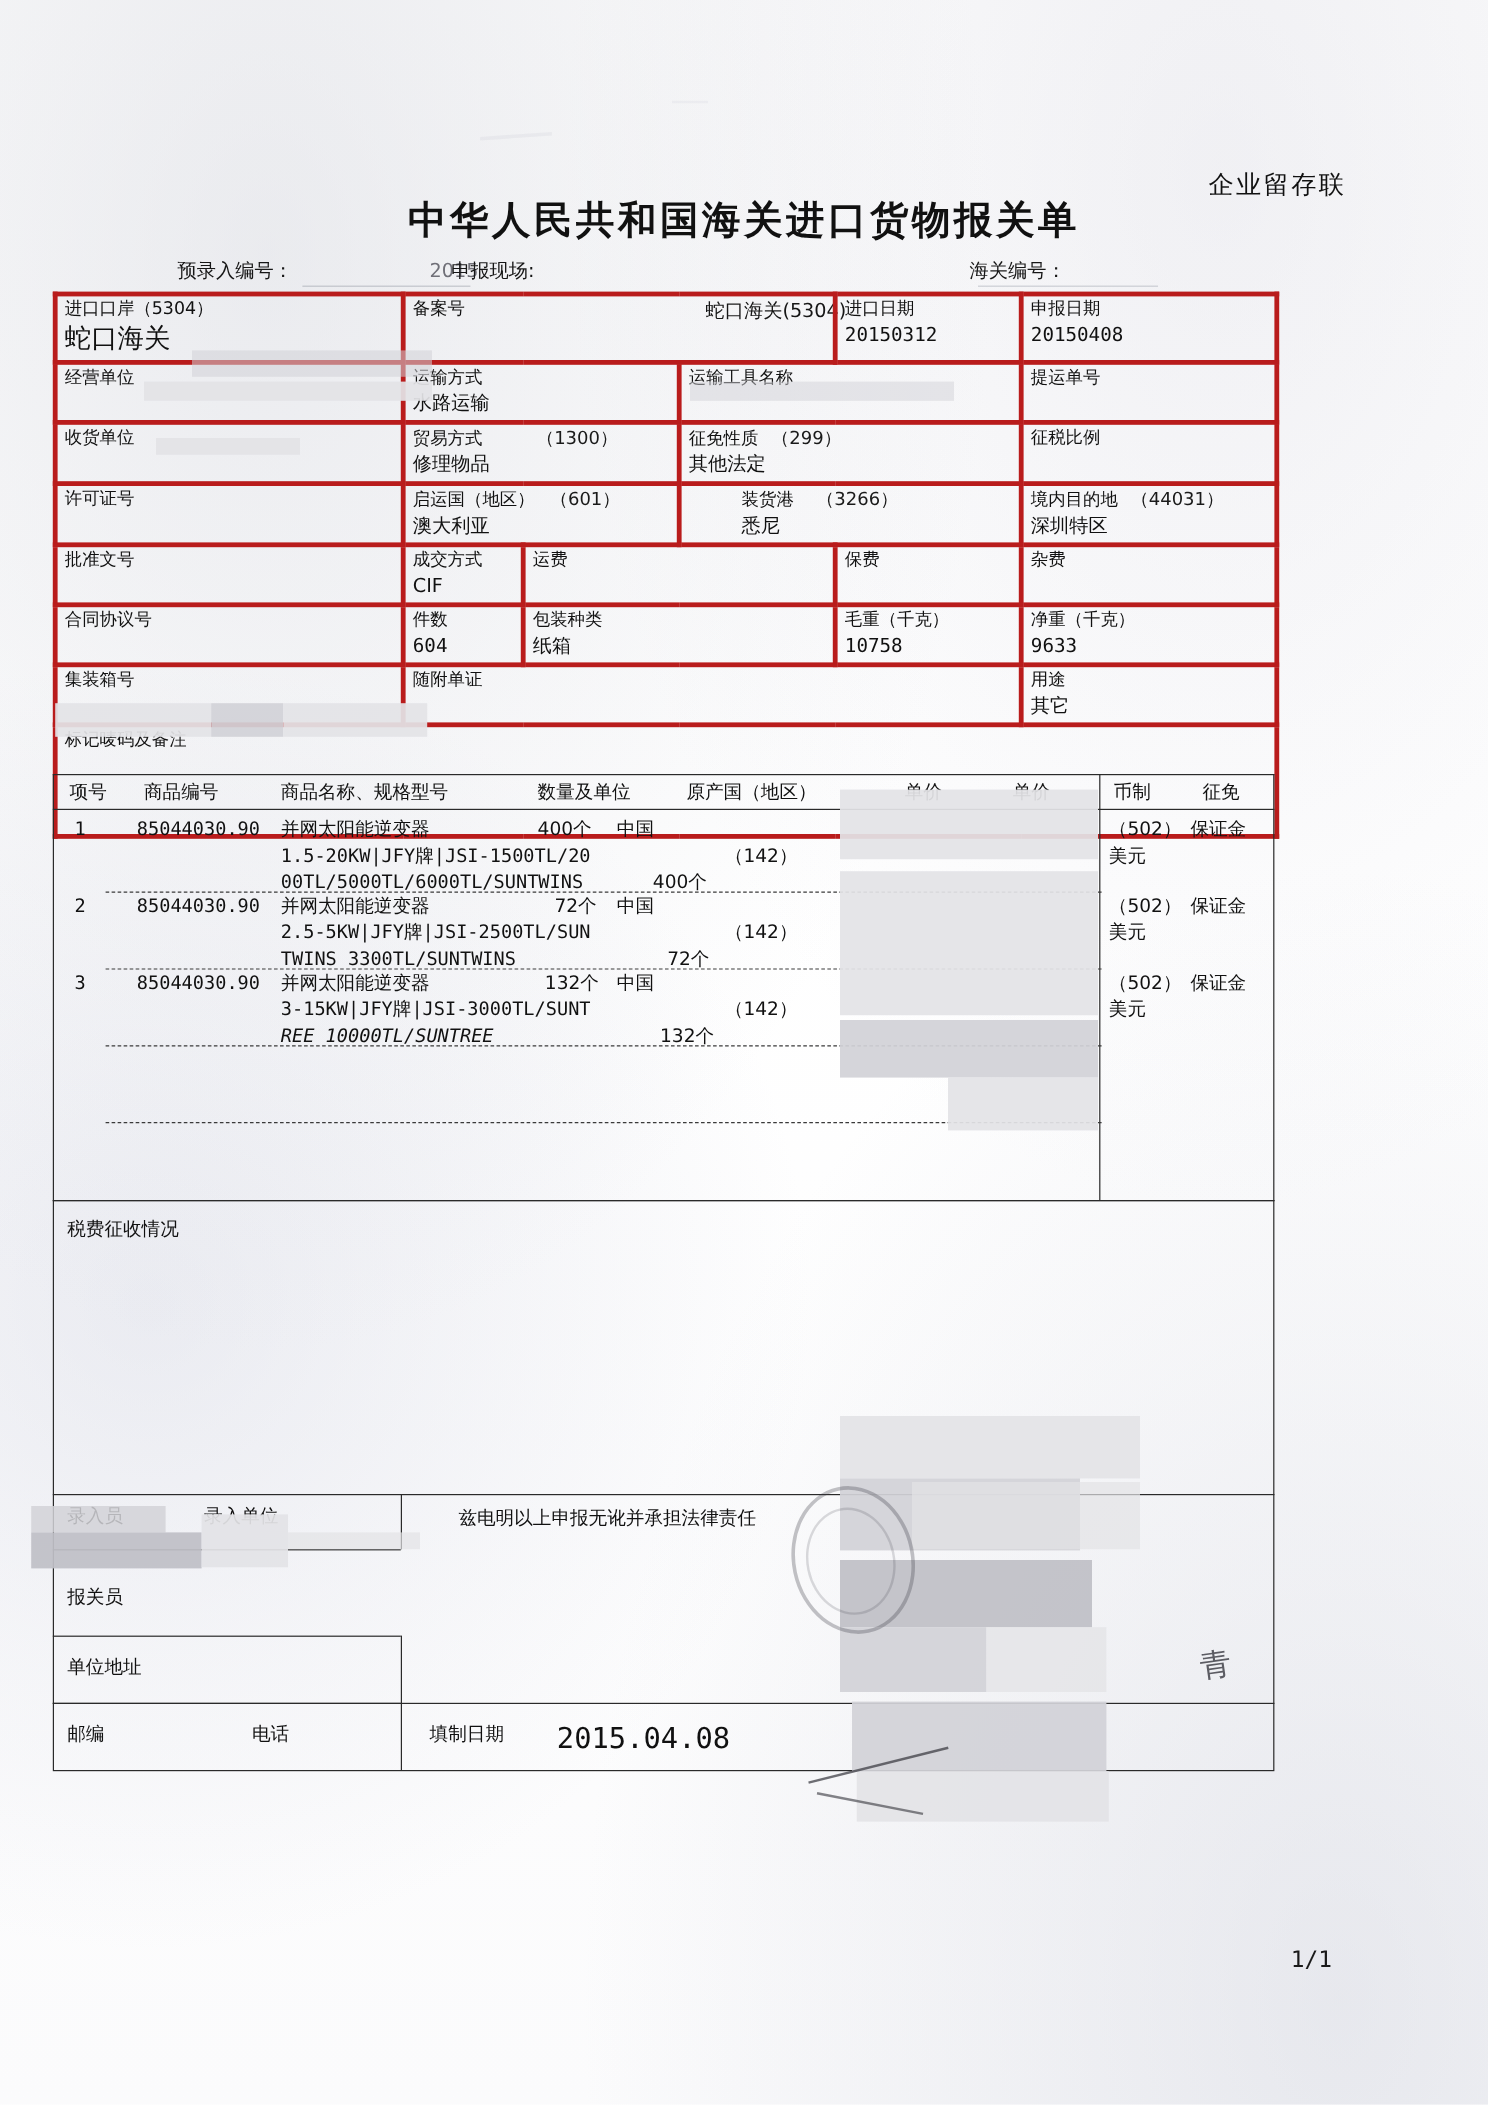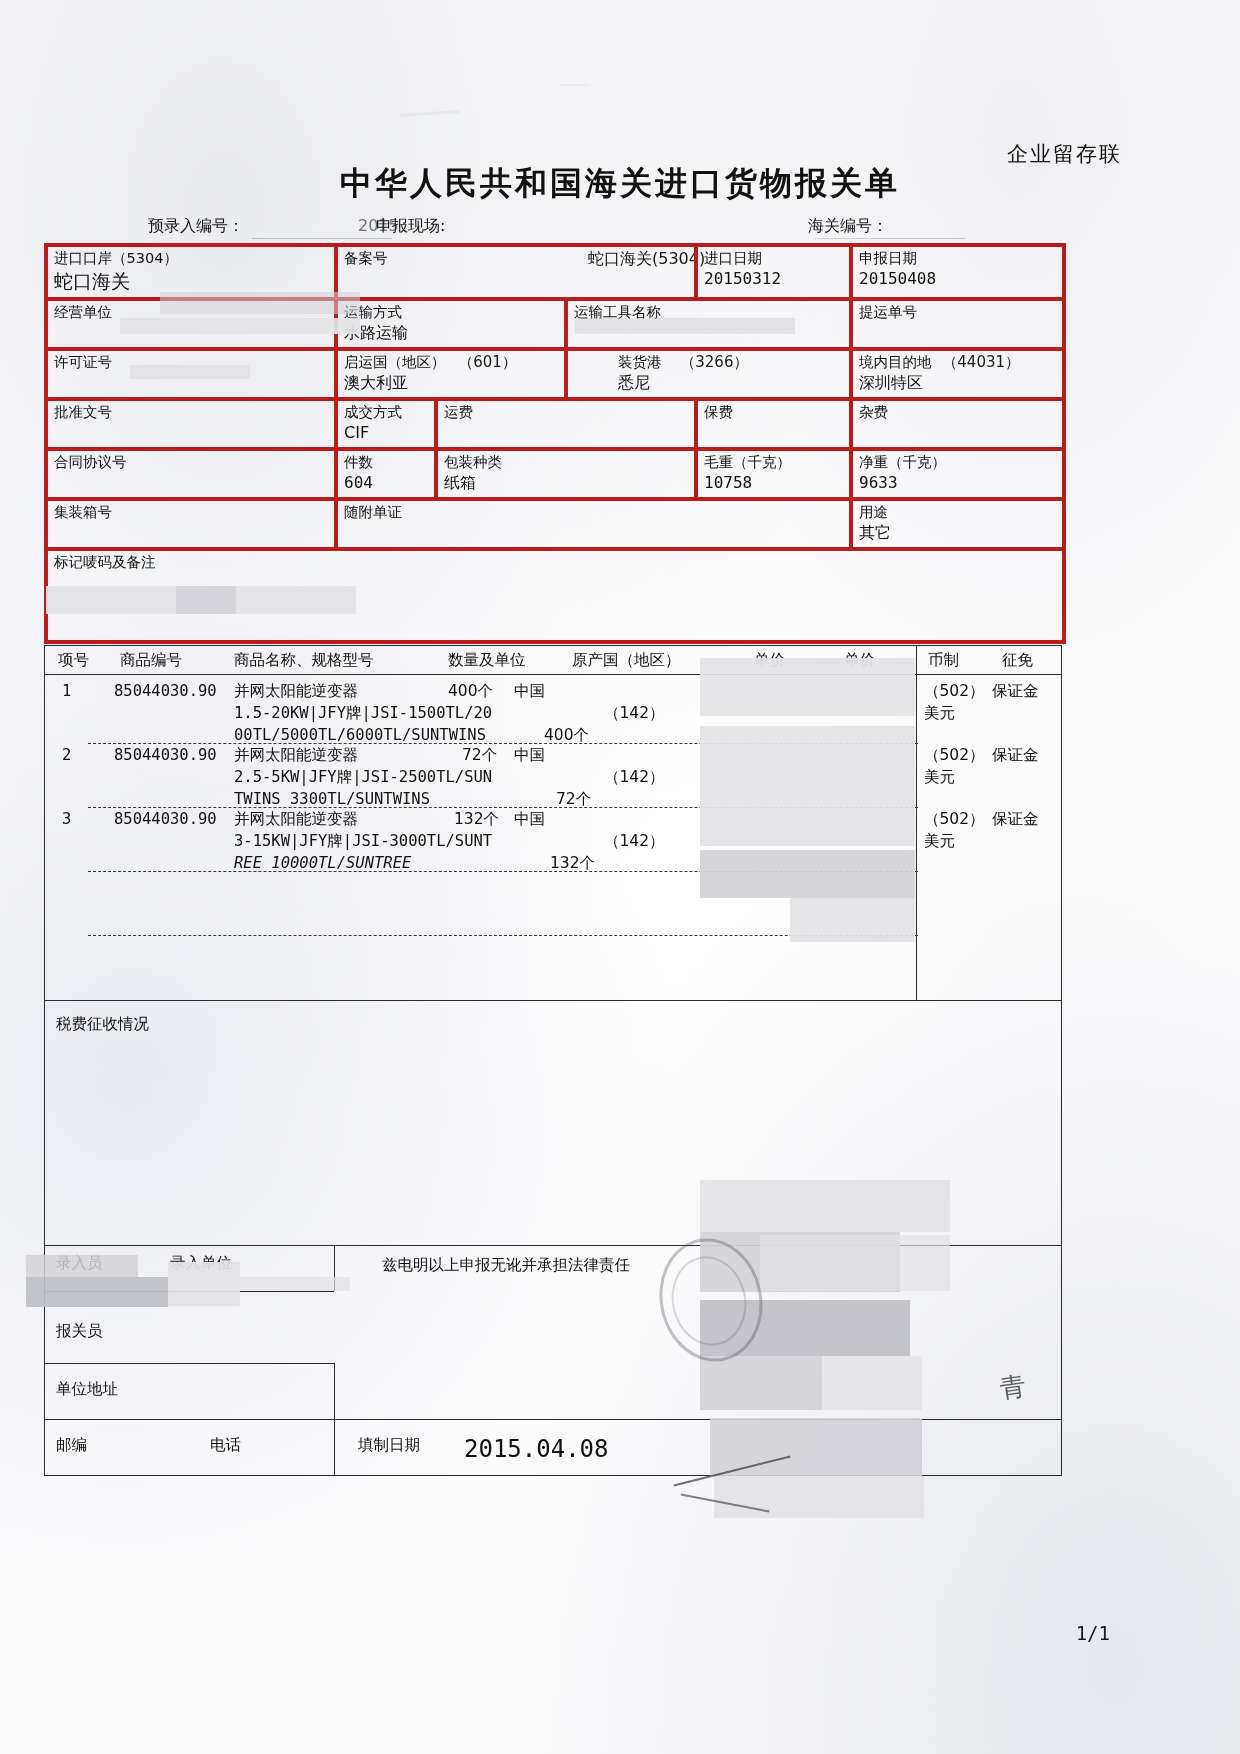--- a/index.html
+++ b/index.html
@@ -95,21 +95,21 @@
     font-size: 14.5px;
     color: #111;
     white-space: nowrap;
   }
   .val {
     font-size: 16px;
     color: #111;
     margin-top: 3px;
     white-space: nowrap;
   }
-  .val.big { font-size: 19px; }
+  .val.big { font-size: 22px; }
   .cellpair .lbl { display: inline-block; }
   .cellpair .code { display: inline-block; margin-left: 40px; font-size: 15px; }
 
   
   .redact {
     position: absolute;
     background: linear-gradient(180deg,#d9d9dd 0%, #cfcfd4 50%, #dcdce0 100%);
     opacity: .93;
   }
   .redact.light { background: #e3e3e6; }
@@ -246,20 +246,44 @@
       <td colspan="2">
         <div class="lbl">运输工具名称</div>
         <div class="val">&nbsp;</div>
       </td>
       <td>
         <div class="lbl">提运单号</div>
         <div class="val">&nbsp;</div>
       </td>
     </tr>
 
+    <tr>
+      <td>
+        <div class="lbl">收货单位</div>
+        <div class="val">&nbsp;</div>
+      </td>
+      <td colspan="2">
+        <div class="cellpair">
+          <span class="lbl">贸易方式</span>
+          <span class="code">（1300）</span>
+        </div>
+        <div class="val">修理物品</div>
+      </td>
+      <td colspan="2">
+        <div class="cellpair">
+          <span class="lbl">征免性质</span>
+          <span class="code" style="margin-left:6px;">（299）</span>
+        </div>
+        <div class="val">其他法定</div>
+      </td>
+      <td>
+        <div class="lbl">征税比例</div>
+        <div class="val">&nbsp;</div>
+      </td>
+    </tr>
 
     <tr>
       <td>
         <div class="lbl">许可证号</div>
         <div class="val">&nbsp;</div>
       </td>
       <td colspan="2">
         <div class="cellpair">
           <span class="lbl">启运国（地区）</span>
           <span class="code" style="margin-left:8px;">（601）</span>

